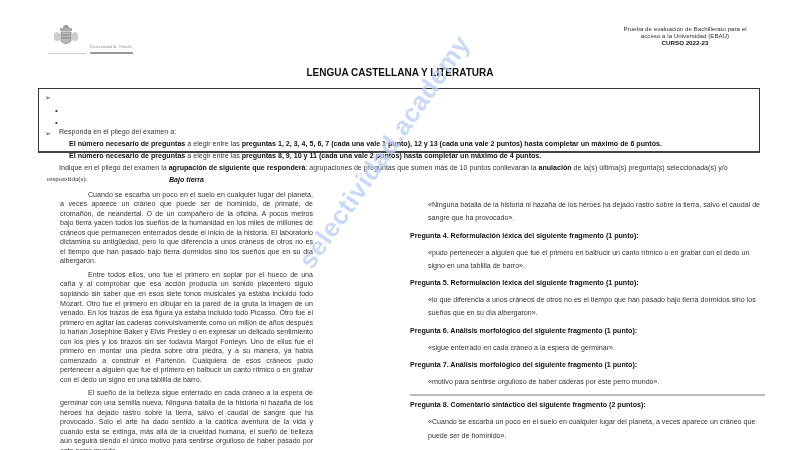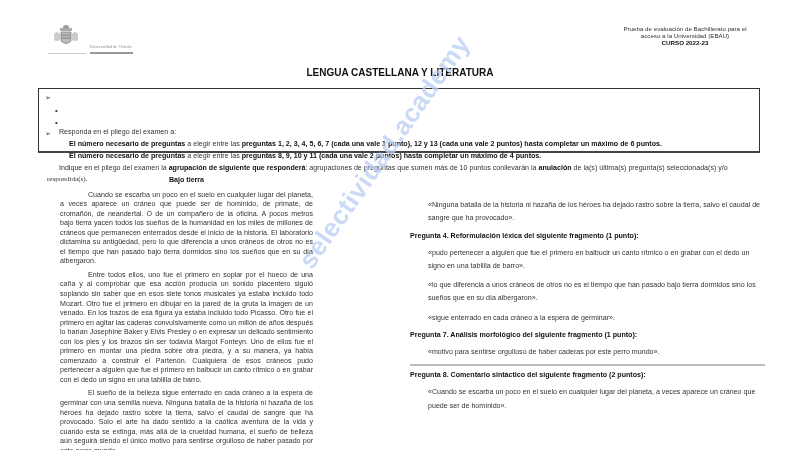--- a/index.html
+++ b/index.html
@@ -13,21 +13,21 @@
   .hdr-right .curso{font-weight:bold;color:#111;}
   .title{position:absolute;left:0;width:800px;top:67px;text-align:center;font-weight:bold;font-size:10px;color:#111;}
   .instr{position:absolute;left:38px;top:88px;width:722px;height:65px;border:1px solid #333;border-bottom:2px solid #444;box-sizing:border-box;font-size:7.1px;color:#333;}
   .instr .row{position:absolute;left:0;white-space:nowrap;}
   .instr .arr{position:absolute;left:6px;width:8px;font-size:7px;}
   .instr .txt{position:absolute;margin-top:34px;}
   .instr b{color:#111;}
   .bullet{position:absolute;left:16px;font-size:8px;}
   .wm{position:absolute;left:305px;top:250px;transform:rotate(-55deg);transform-origin:left center;font-size:26px;font-weight:bold;color:#b9cdf3;opacity:0.75;white-space:nowrap;letter-spacing:0.5px;}
   .left{position:absolute;left:60px;top:176px;width:253px;font-size:7.1px;line-height:9.55px;color:#333;}
-  .left .h{text-align:center;font-weight:bold;margin-bottom:5px;color:#111;}
+  .left .h{text-align:center;font-weight:bold;font-style:italic;margin-bottom:5px;color:#111;}
   .left p{margin:0 0 4px 0;text-indent:28px;text-align:justify;}
   .right{position:absolute;left:410px;top:193px;width:355px;font-size:7.1px;color:#333;}
   .q{font-weight:bold;color:#111;margin:0;line-height:9px;}
   .quote{margin:6px 0 6px 18px;line-height:13.3px;}
   .sep{height:2px;background:#bbb;margin:-1px 0 5px 0;}
 </style>
 </head>
 <body>
 
 <div class="logo">
@@ -85,23 +85,25 @@
 
 <div class="right">
   <div>
     <p class="quote">«Ninguna batalla de la historia ni hazaña de los héroes ha dejado rastro sobre la tierra, salvo el caudal de sangre que ha provocado».</p>
   </div>
   <div>
     <p class="q">Pregunta 4. Reformulación léxica del siguiente fragmento (1 punto):</p>
     <p class="quote">«pudo pertenecer a alguien que fue el primero en balbucir un canto rítmico o en grabar con el dedo un signo en una tablilla de barro».</p>
   </div>
   <div>
+    <p class="q">Pregunta 5. Reformulación léxica del siguiente fragmento (1 punto):</p>
     <p class="quote">«lo que diferencia a unos cráneos de otros no es el tiempo que han pasado bajo tierra dormidos sino los sueños que en su día albergaron».</p>
   </div>
   <div>
+    <p class="q">Pregunta 6. Análisis morfológico del siguiente fragmento (1 punto):</p>
     <p class="quote">«sigue enterrado en cada cráneo a la espera de germinar».</p>
   </div>
   <div>
     <p class="q">Pregunta 7. Análisis morfológico del siguiente fragmento (1 punto):</p>
     <p class="quote">«motivo para sentirse orgulloso de haber caderas por este perro mundo».</p>
   </div>
   <div class="sep"></div>
   <div>
     <p class="q">Pregunta 8. Comentario sintáctico del siguiente fragmento (2 puntos):</p>
     <p class="quote">«Cuando se escarba un poco en el suelo en cualquier lugar del planeta, a veces aparece un cráneo que puede ser de homínido».</p>

